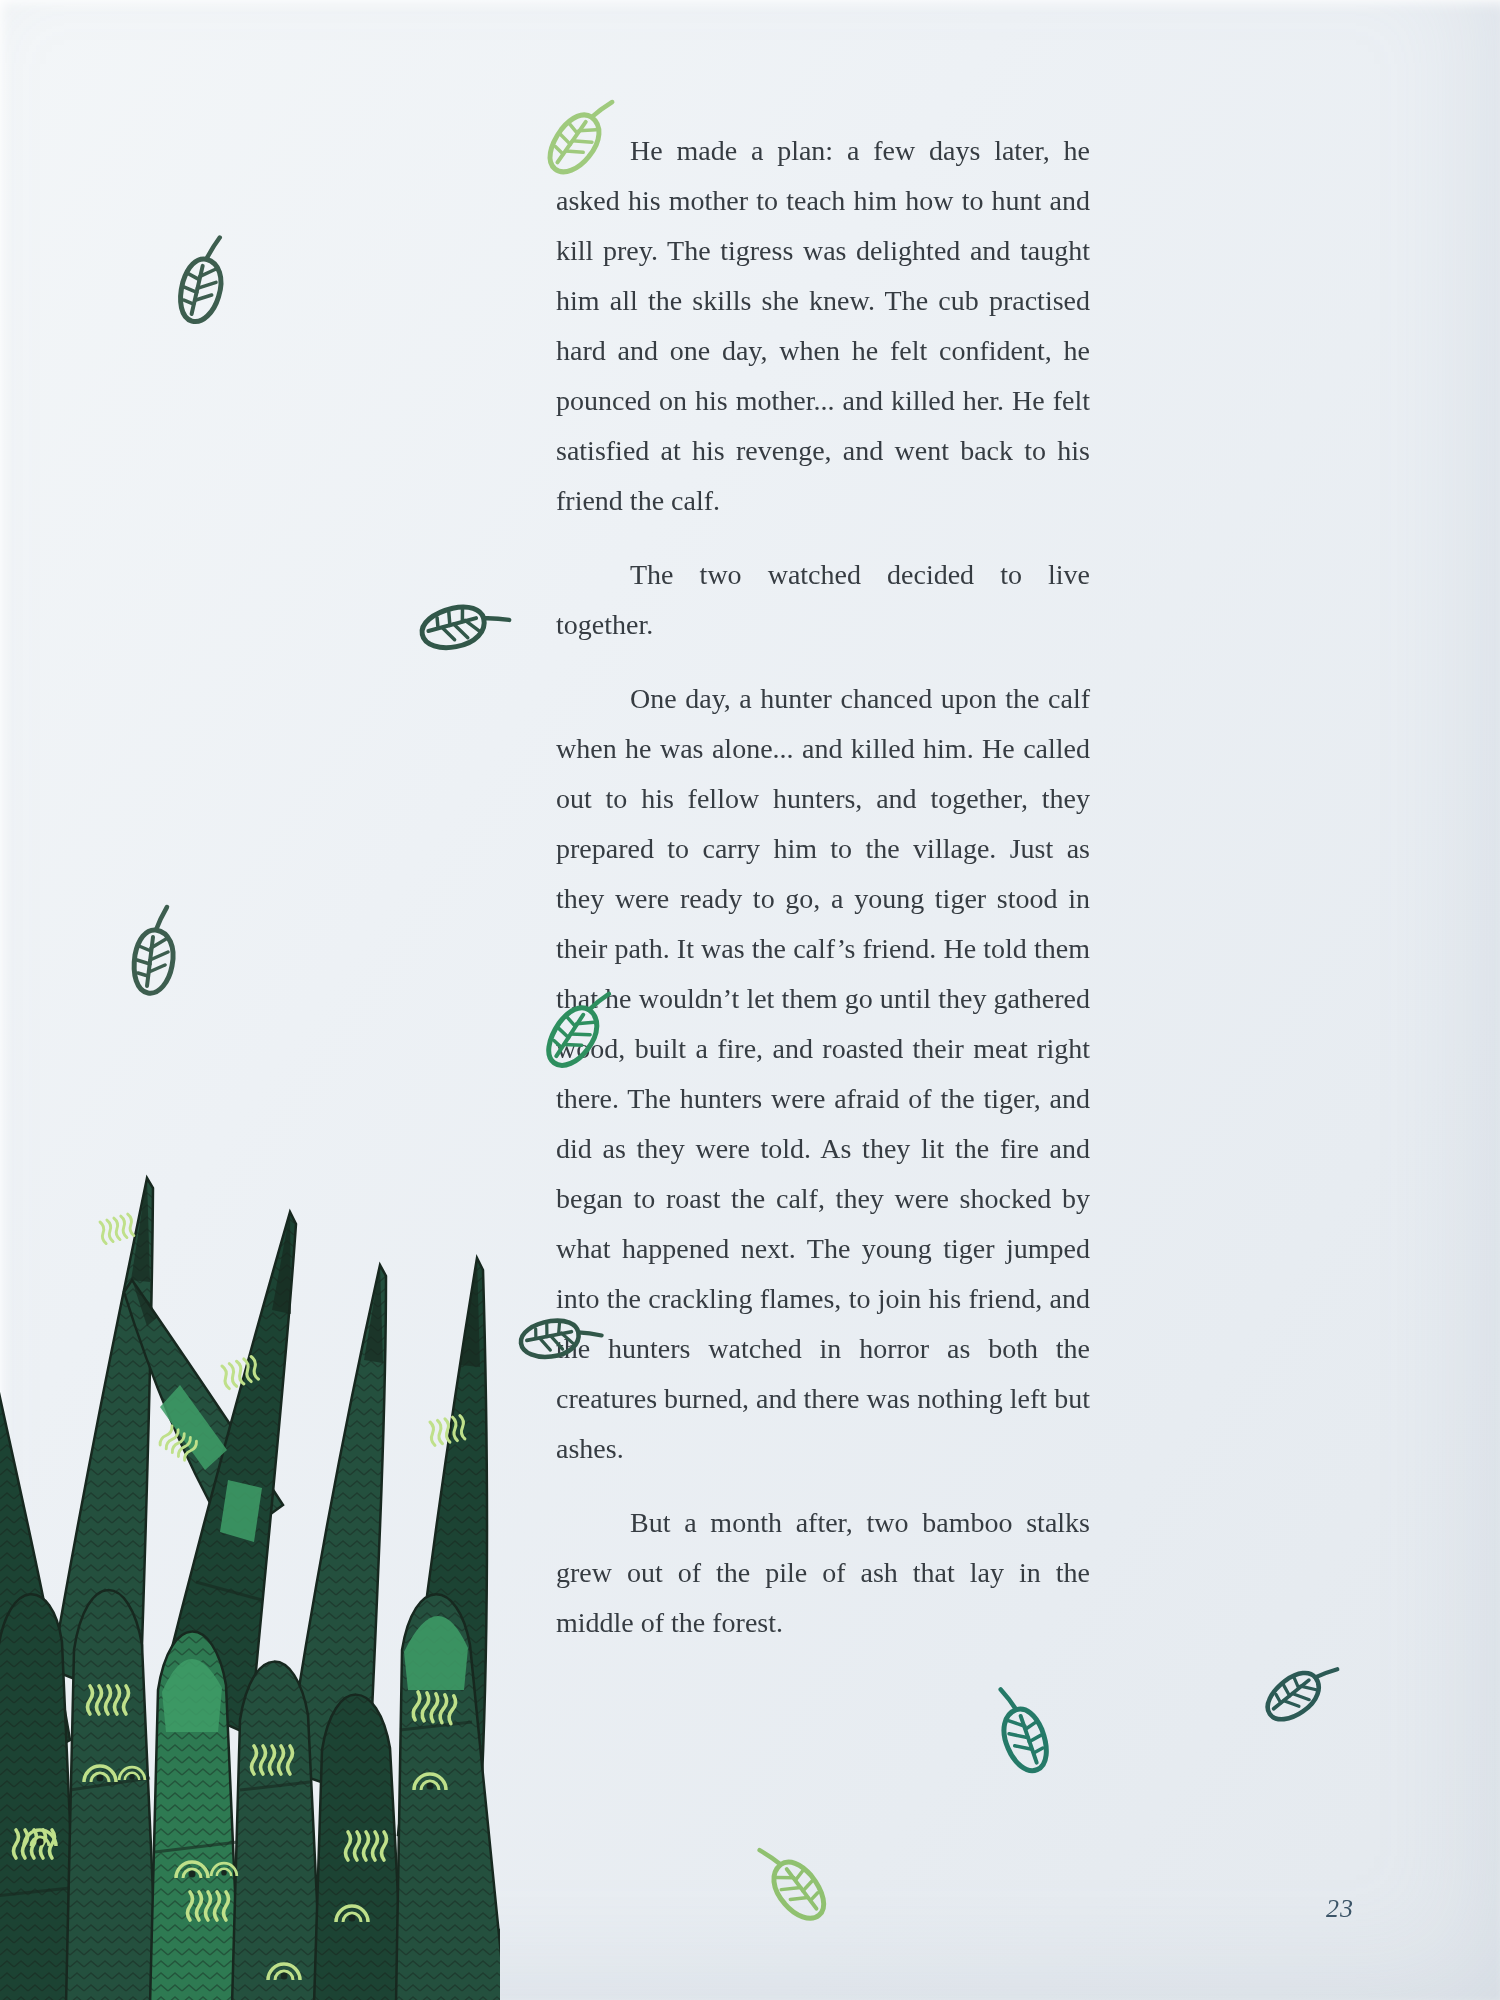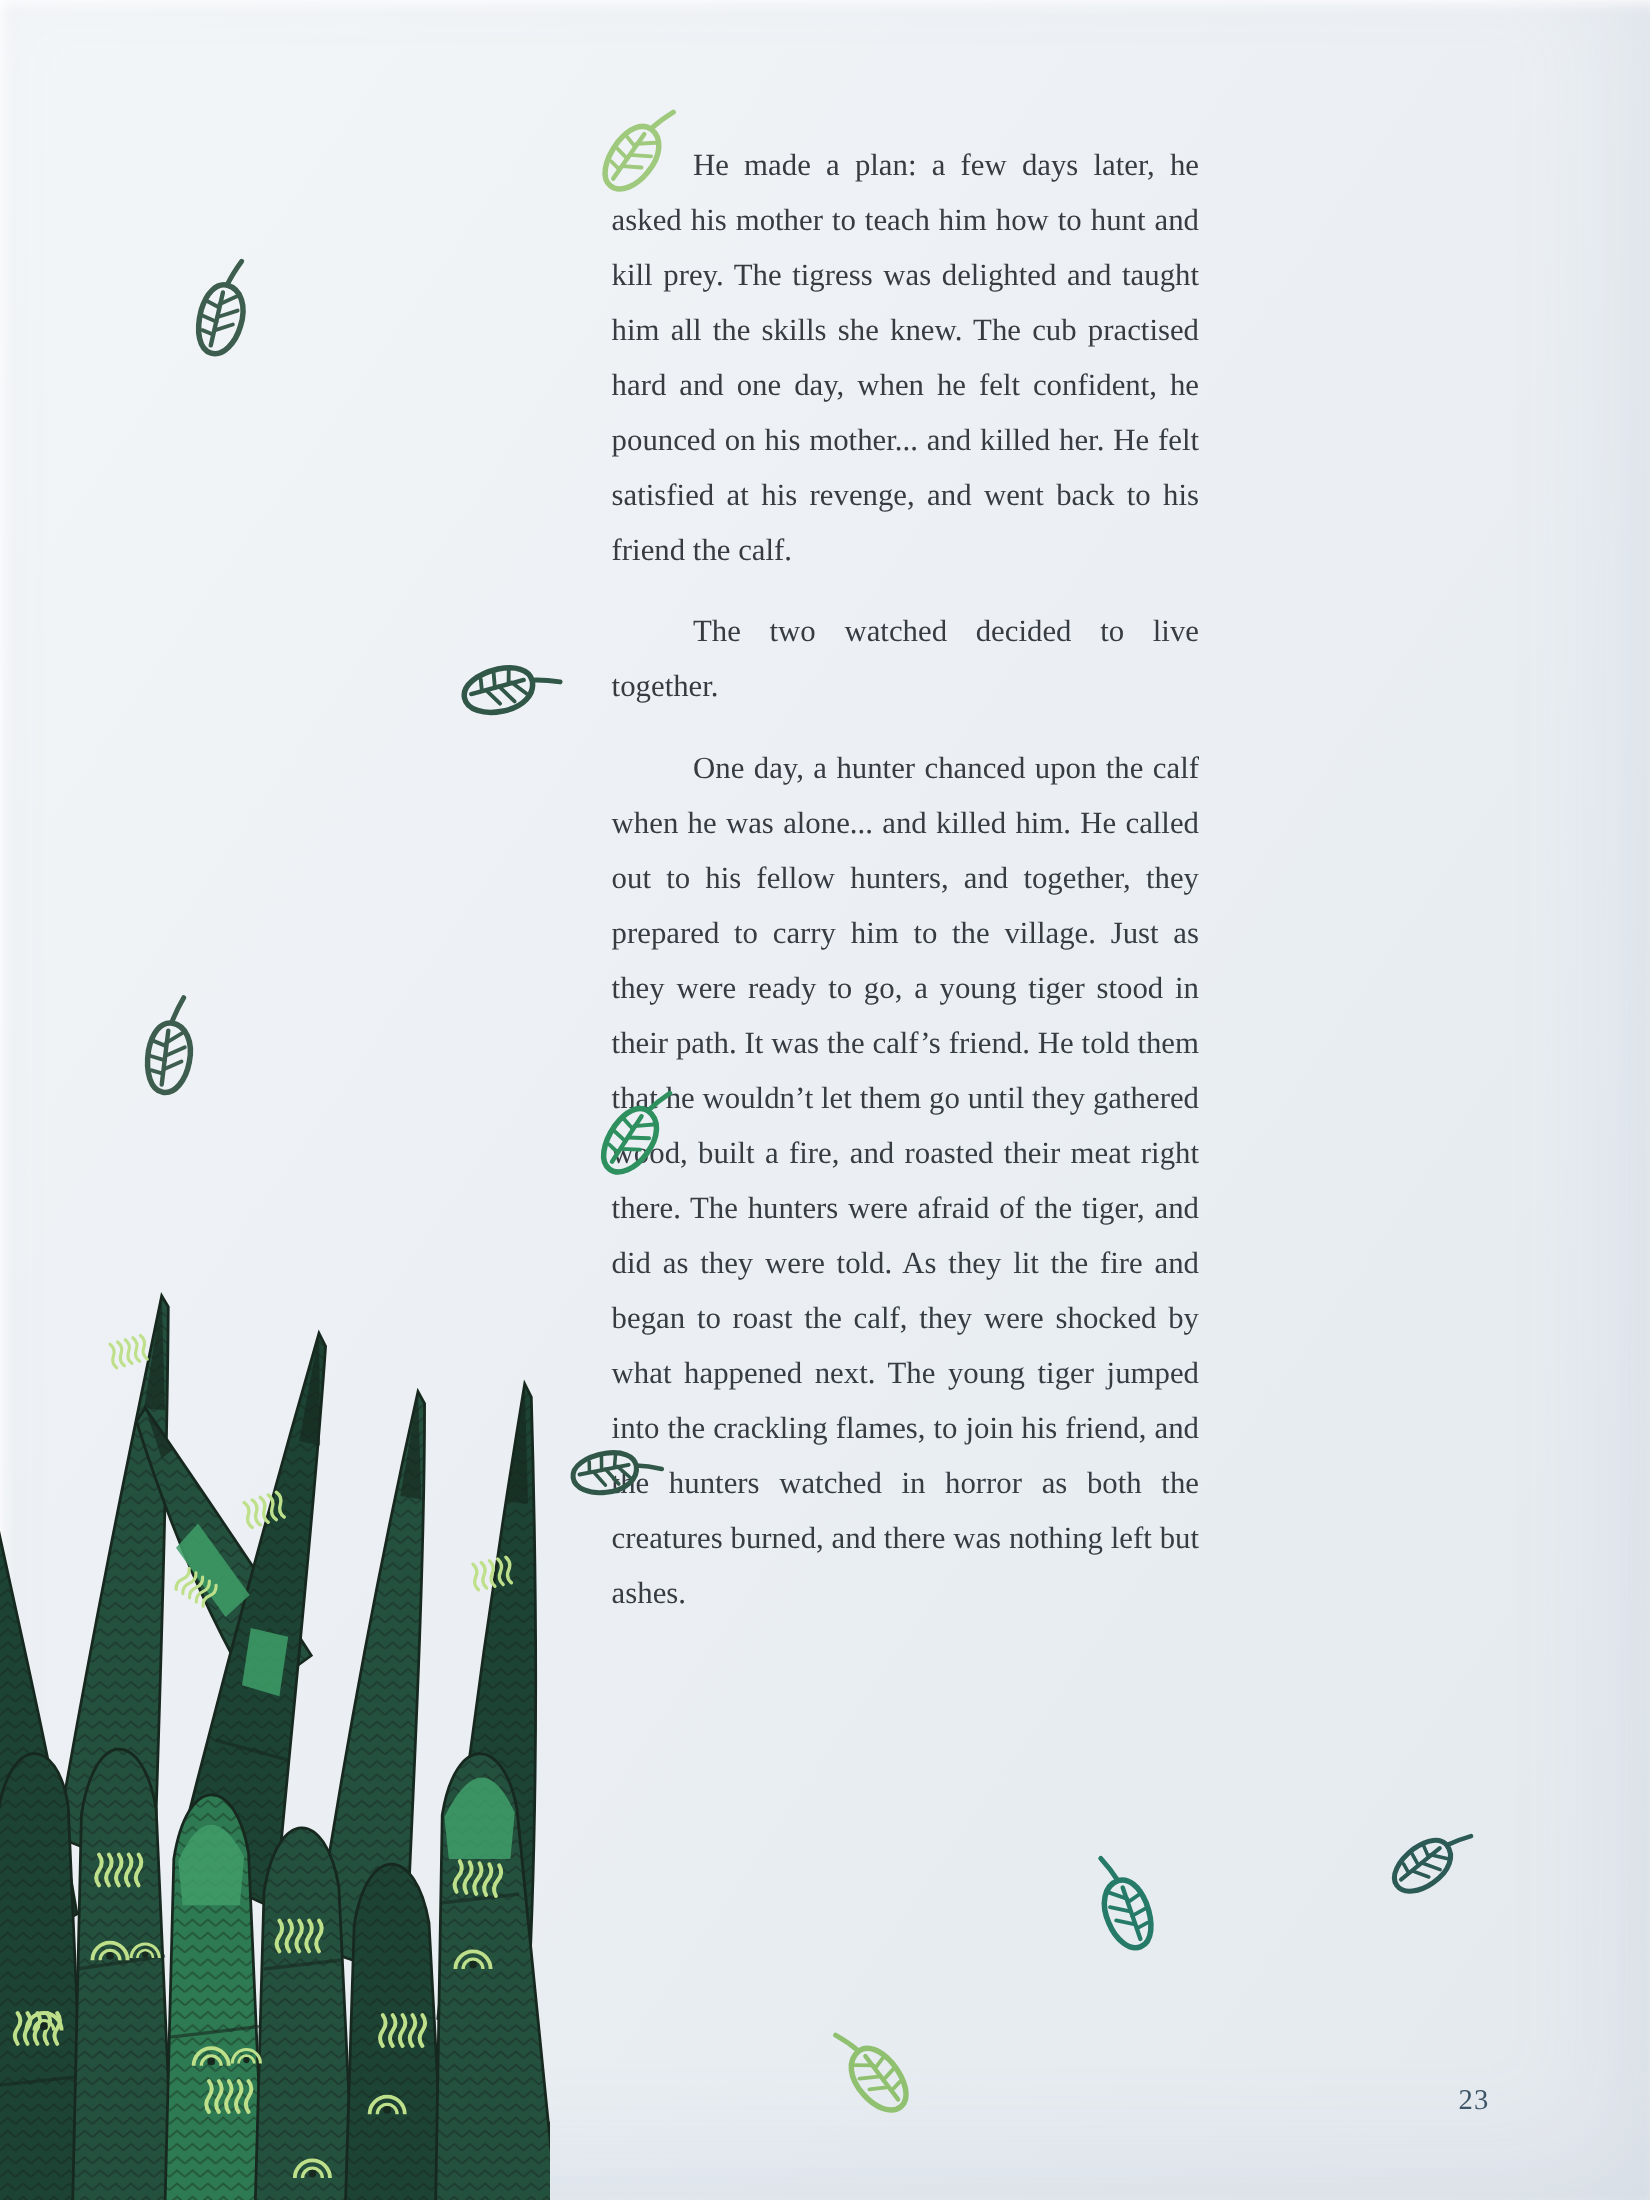--- a/index.html
+++ b/index.html
@@ -20,37 +20,38 @@
   }
   .story{
     position:absolute;left:556px;top:126px;width:534px;
     color:var(--ink,#363c42);
     font-size:28px;line-height:50px;
     text-align:justify;
   }
   .story p{margin:0 0 24px 0;text-indent:74px;}
   .page-number{
     position:absolute;left:1326px;top:1894px;
-    font-size:26px;letter-spacing:1px;
+    font-size:26px;font-style:italic;letter-spacing:1px;
     color:var(--pagenum,#3c5568);
   }
   .leaf{position:absolute;width:64px;height:100px;pointer-events:none;}
   .leaf svg{width:100%;height:100%;display:block;overflow:visible;}
   .grass{position:absolute;left:0;top:1130px;width:500px;height:870px;}
   .hidden-defs{position:absolute;width:0;height:0;overflow:hidden;}
 </style>
 </head>
 <body style="--ink: #363c42; --pagenum: #3c5568; --g-line: #17281f; --g-deep: #1c4333; --g-dark: #24503e; --g-mid: #2e7a52; --g-bright: #3f9e68; --g-accent: #bfe08a;">
 
 <div class="page">
 
   <div class="story">
     <p>He made a plan: a few days later, he asked his mother to teach him how to hunt and kill prey. The tigress was delighted and taught him all the skills she knew. The cub practised hard and one day, when he felt confident, he pounced on his mother... and killed her. He felt satisfied at his revenge, and went back to his friend the calf.</p>
     <p>The two watched decided to live together.</p>
     <p>One day, a hunter chanced upon the calf when he was alone... and killed him. He called out to his fellow hunters, and together, they prepared to carry him to the village. Just as they were ready to go, a young tiger stood in their path. It was the calf’s friend. He told them that he wouldn’t let them go until they gathered wood, built a fire, and roasted their meat right there. The hunters were afraid of the tiger, and did as they were told. As they lit the fire and began to roast the calf, they were shocked by what happened next. The young tiger jumped into the crackling flames, to join his friend, and the hunters watched in horror as both the creatures burned, and there was nothing left but ashes.</p>
+    <p>But a month after, two bamboo stalks grew out of the pile of ash that lay in the middle of the forest.</p>
   </div>
 
   <div class="page-number">23</div>
 
   <svg class="hidden-defs" aria-hidden="true">
     <defs>
       <symbol id="leaf-sym" viewBox="0 0 64 100">
         <g fill="none" stroke="currentColor" stroke-linecap="round">
           <path d="M44,4 Q37,16 33,27" stroke-width="4.5"></path>
           <path d="M33,27 C46,29 53,44 49,63 C46,79 36,92 25,90 C14,88 9,72 12,52 C15,36 23,26 33,27 Z" stroke-width="5"></path>

